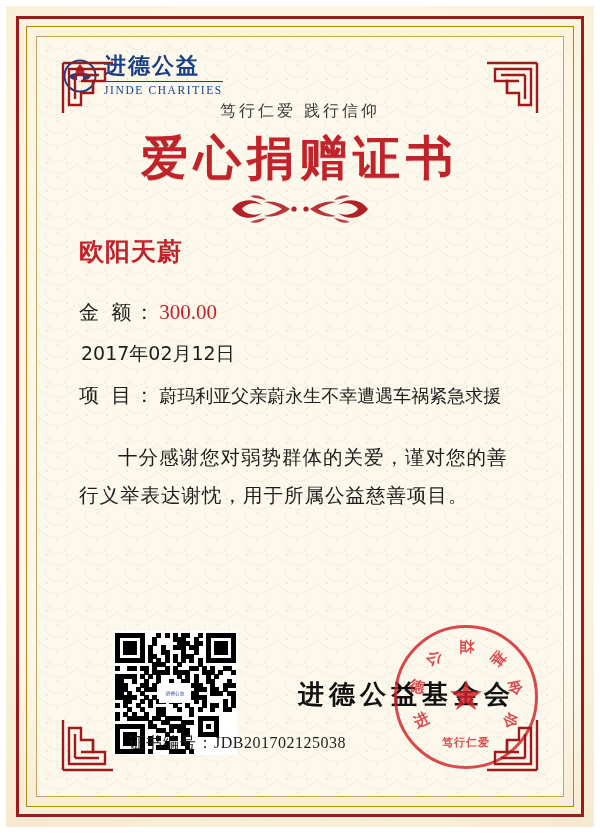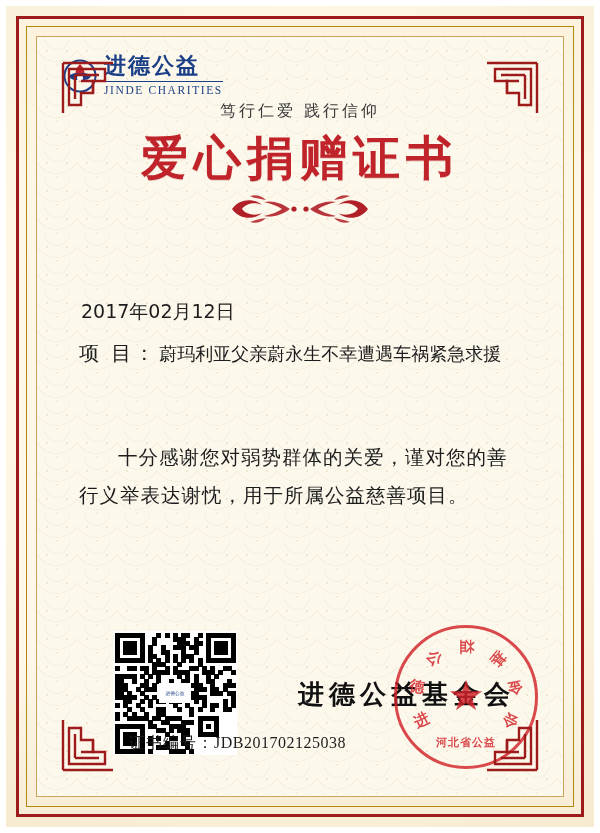--- a/index.html
+++ b/index.html
@@ -404,22 +404,27 @@
             <path d="M2 17 C10 6 24 6 32 13 C26 10 16 11 12 17 C16 23 26 24 32 21 C24 28 10 28 2 17 Z"></path>
             <path d="M34 10 C42 8 52 11 60 17 C52 23 42 26 34 24 C42 22 48 20 52 17 C48 14 42 12 34 10 Z" opacity="0.9"></path>
             <circle cx="64" cy="17" r="2.6"></circle>
             <path d="M20 4 C26 2 32 4 36 8 C30 7 24 6 20 4 Z" opacity="0.85"></path>
             <path d="M20 30 C26 32 32 30 36 26 C30 27 24 28 20 30 Z" opacity="0.85"></path>
           </g>
         </svg>
       </div>
     </div>
 
+    <div class="recipient">欧阳天蔚</div>
 
     <div class="fields">
+      <div class="field-row">
+        <span class="field-label">金 额：</span>
+        <span class="field-value amount">300.00</span>
+      </div>
       <div class="field-row">
         <span class="field-value date">2017年02月12日</span>
       </div>
       <div class="field-row">
         <span class="field-label">项 目：</span>
         <span class="field-value project">蔚玛利亚父亲蔚永生不幸遭遇车祸紧急求援</span>
       </div>
     </div>
 
     <div class="paragraphs">
@@ -816,21 +821,21 @@
       <div class="ring-text" id="seal-ring">
           <span style="transform: rotate(-118deg) translate(0px, -50px) rotate(90deg) translate(-50%, -50%);">进</span>
           <span style="transform: rotate(-78.6667deg) translate(0px, -50px) rotate(90deg) translate(-50%, -50%);">德</span>
           <span style="transform: rotate(-39.3333deg) translate(0px, -50px) rotate(90deg) translate(-50%, -50%);">公</span>
           <span style="transform: rotate(0deg) translate(0px, -50px) rotate(90deg) translate(-50%, -50%);">益</span>
           <span style="transform: rotate(39.3333deg) translate(0px, -50px) rotate(90deg) translate(-50%, -50%);">基</span>
           <span style="transform: rotate(78.6667deg) translate(0px, -50px) rotate(90deg) translate(-50%, -50%);">金</span>
           <span style="transform: rotate(118deg) translate(0px, -50px) rotate(90deg) translate(-50%, -50%);">会</span>
         </div>
       <div class="star">★</div>
-      <div class="bottom-label">河北省公益</div>
+      <div class="bottom-label">笃行仁爱</div>
     </div>
 
     <div class="cert-no">
       <span>证书编号：</span><span class="num">JDB201702125038</span>
     </div>
 
   </div>
 </div>
 
 </body></html>

